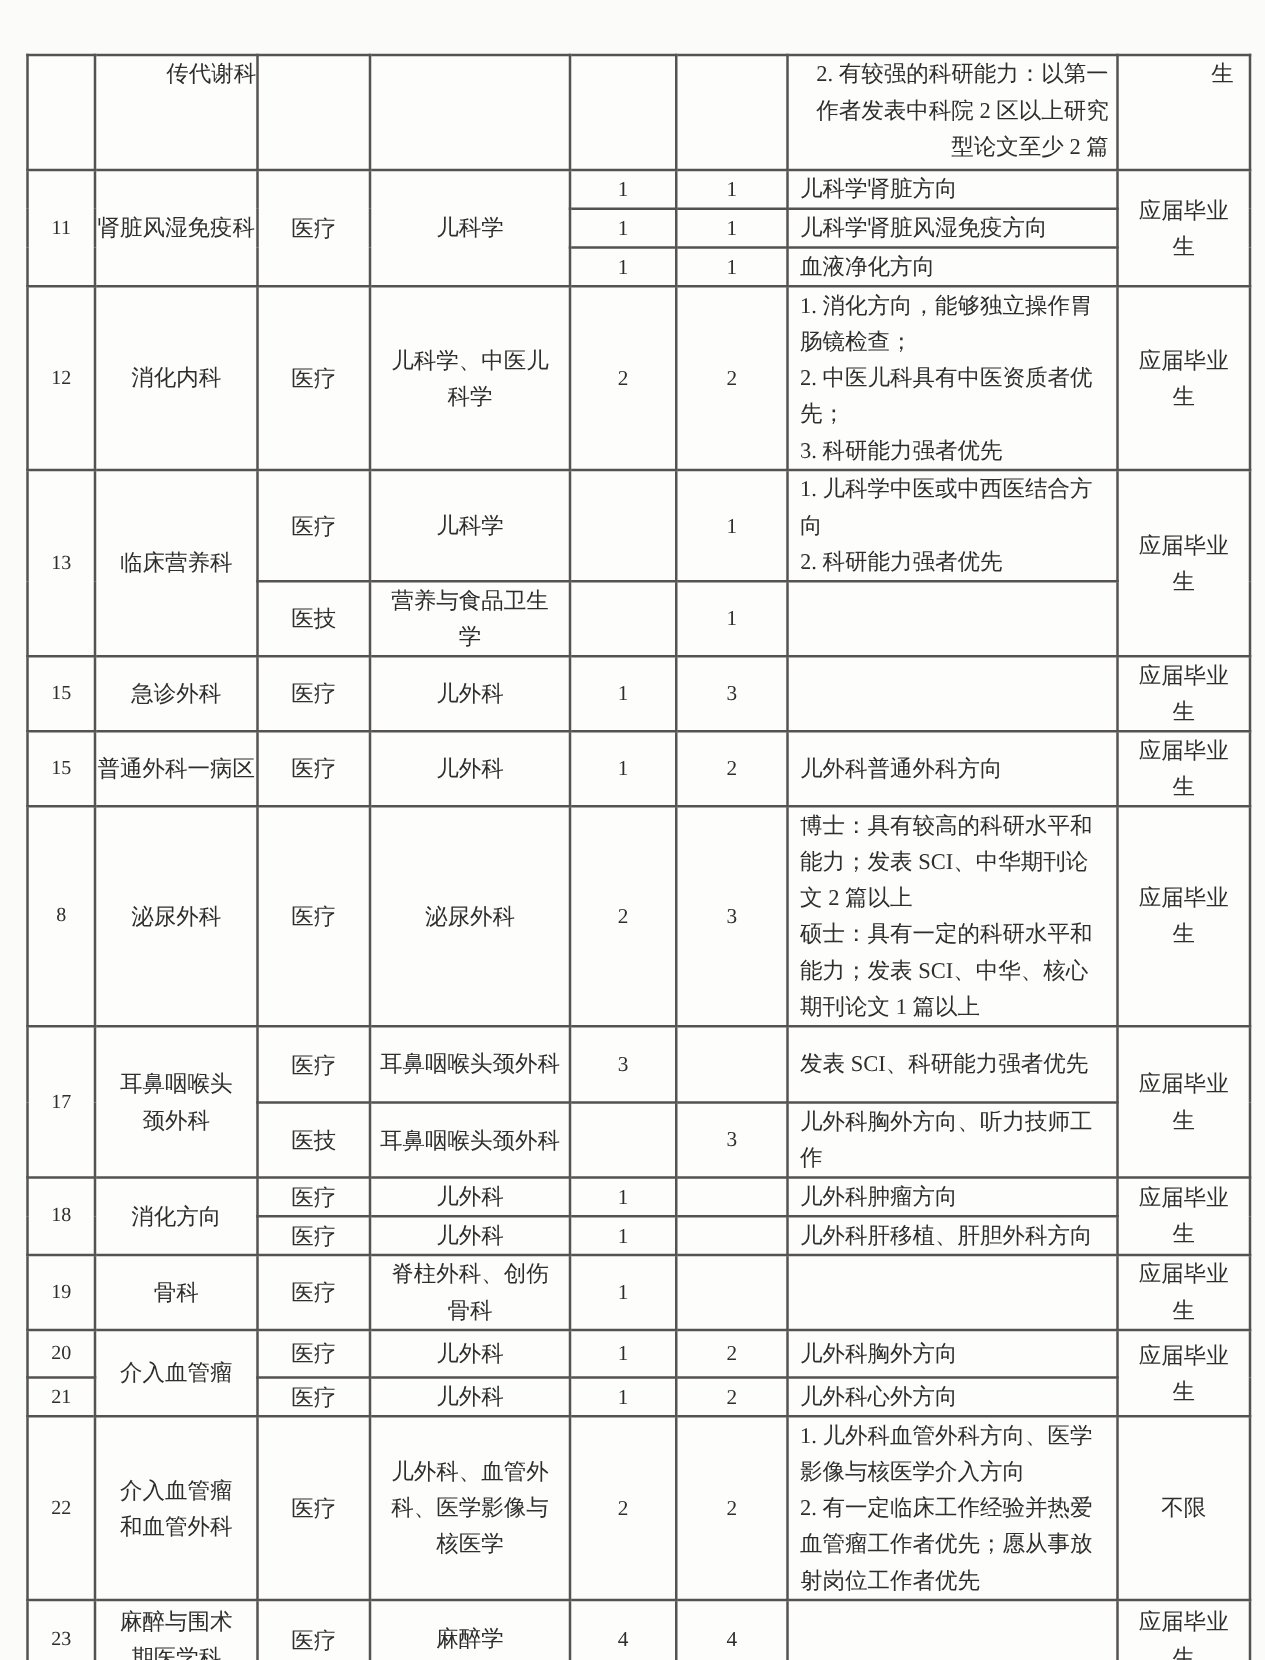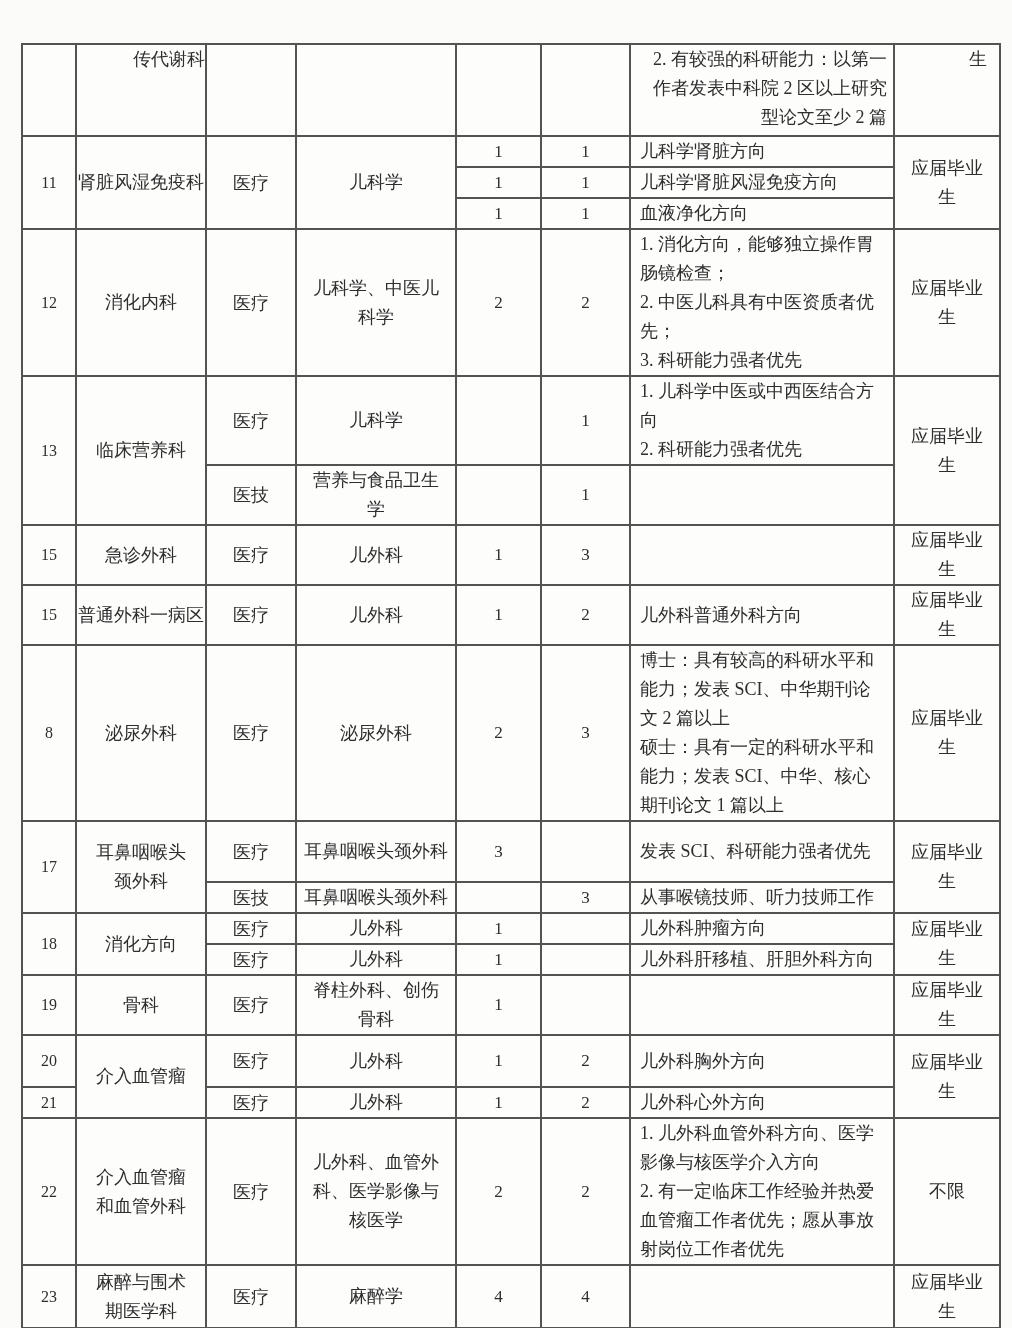--- a/index.html
+++ b/index.html
@@ -167,21 +167,21 @@
     <td class="c-num">3</td>
     <td class="c-num"></td>
     <td class="c-req">发表 SCI、科研能力强者优先</td>
     <td class="c-grad" rowspan="2">应届毕业生</td>
   </tr>
   <tr style="height:29px">
     <td class="c-cat">医技</td>
     <td class="c-major">耳鼻咽喉头颈外科</td>
     <td class="c-num"></td>
     <td class="c-num">3</td>
-    <td class="c-req">从事喉镜技师、听力技师工作</td>
+    <td class="c-req">儿外科胸外方向、听力技师工作</td>
   </tr>
 
   <tr style="height:29px">
     <td class="c-no" rowspan="2">18</td>
     <td class="c-dept" rowspan="2">消化方向</td>
     <td class="c-cat">医疗</td>
     <td class="c-major">儿外科</td>
     <td class="c-num">1</td>
     <td class="c-num"></td>
     <td class="c-req">儿外科肿瘤方向</td>
@@ -200,21 +200,21 @@
     <td class="c-dept">骨科</td>
     <td class="c-cat">医疗</td>
     <td class="c-major">脊柱外科、创伤
 骨科</td>
     <td class="c-num">1</td>
     <td class="c-num"></td>
     <td class="c-req"></td>
     <td class="c-grad">应届毕业生</td>
   </tr>
 
-  <tr style="height:52px">
+  <tr style="height:38px">
     <td class="c-no">20</td>
     <td class="c-dept" rowspan="2">介入血管瘤</td>
     <td class="c-cat">医疗</td>
     <td class="c-major">儿外科</td>
     <td class="c-num">1</td>
     <td class="c-num">2</td>
     <td class="c-req">儿外科胸外方向</td>
     <td class="c-grad" rowspan="2">应届毕业生</td>
   </tr>
   <tr style="height:24px">

